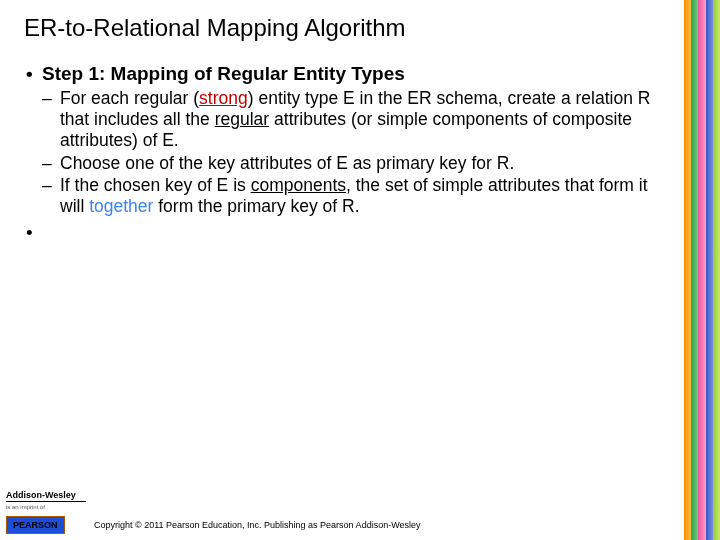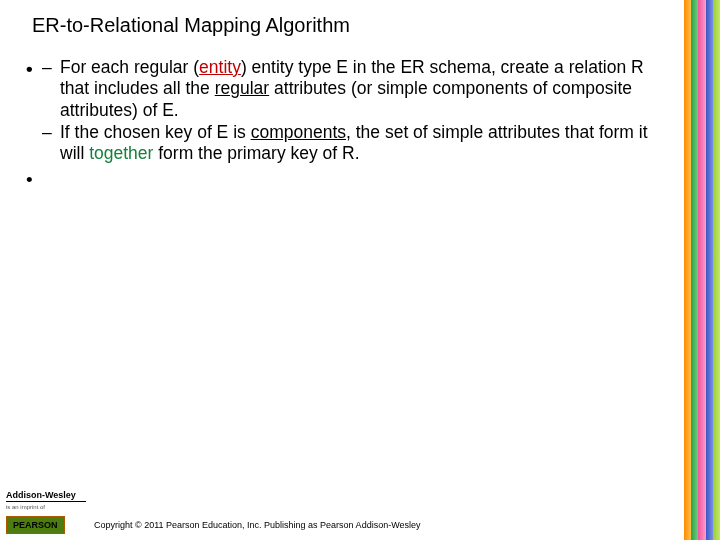--- a/index.html
+++ b/index.html
@@ -12,24 +12,23 @@
     overflow: hidden;
   }
   .content {
     position: absolute;
     left: 24px;
     top: 14px;
     right: 50px;
     color: #000;
   }
   h1 {
-    font-size: 20px;
+    font-size: 24px;
     font-weight: normal;
     margin-bottom: 20px;
-    margin-left: 8px;
   }
   ul.top { list-style: none; }
   ul.top > li {
     position: relative;
     padding-left: 18px;
     font-size: 19px;
     line-height: 1.25;
     margin-bottom: 3px;
   }
   ul.top > li::before {
@@ -50,21 +49,21 @@
     margin-bottom: 1px;
   }
   ul.sub > li::before {
     content: "–";
     position: absolute;
     left: 0;
     top: 0;
   }
   .ul-word { text-decoration: underline; }
   .redul { color: #c00000; text-decoration: underline; }
-  .red { color: #15803d; }
+  .red { color: #3b82f6; }
 
   .side-stripes {
     position: absolute;
     right: 0;
     top: 0;
     width: 36px;
     height: 540px;
     display: flex;
   }
   .stripe { flex: 1; height: 100%; }
@@ -87,21 +86,21 @@
     border-bottom: 1px solid #000;
     margin-bottom: 2px;
     padding-bottom: 1px;
   }
   .aw-sub {
     font-size: 6px;
     color: #555;
     margin-bottom: 4px;
   }
   .pearson {
-    background: #4d7c0f;
+    background: #1d4ed8;
     color: #000;
     font-size: 9px;
     font-weight: bold;
     padding: 3px 6px;
     display: inline-block;
     border: 1px solid #b05800;
   }
   .copyright {
     position: absolute;
     left: 94px;
@@ -111,22 +110,24 @@
     margin-top: 38px;
   }
 </style>
 </head>
 <body>
 
 <div class="content">
   <h1>ER-to-Relational Mapping Algorithm</h1>
   <ul class="top">
     <li class="top-item-1">
+      <span>Step 1: Mapping of Regular Entity Types</span>
       <ul class="sub">
-        <li><span>For each regular (</span><span class="redul">entity</span><span>) entity type E in the ER schema, create a relation R that includes all the </span><span class="ul-word">regular</span><span> attributes (or simple components of composite attributes) of E.</span></li>
+        <li><span>For each regular (</span><span class="redul">strong</span><span>) entity type E in the ER schema, create a relation R that includes all the </span><span class="ul-word">regular</span><span> attributes (or simple components of composite attributes) of E.</span></li>
+        <li><span>Choose one of the key attributes of E as primary key for R.</span></li>
         <li><span>If the chosen key of E is </span><span class="ul-word">components</span><span>, the set of simple attributes that form it will </span><span class="red">together</span><span> form the primary key of R.</span></li>
       </ul>
     </li>
     <li>
       <ul class="sub">
       </ul>
     </li>
   </ul>
 </div>
 

